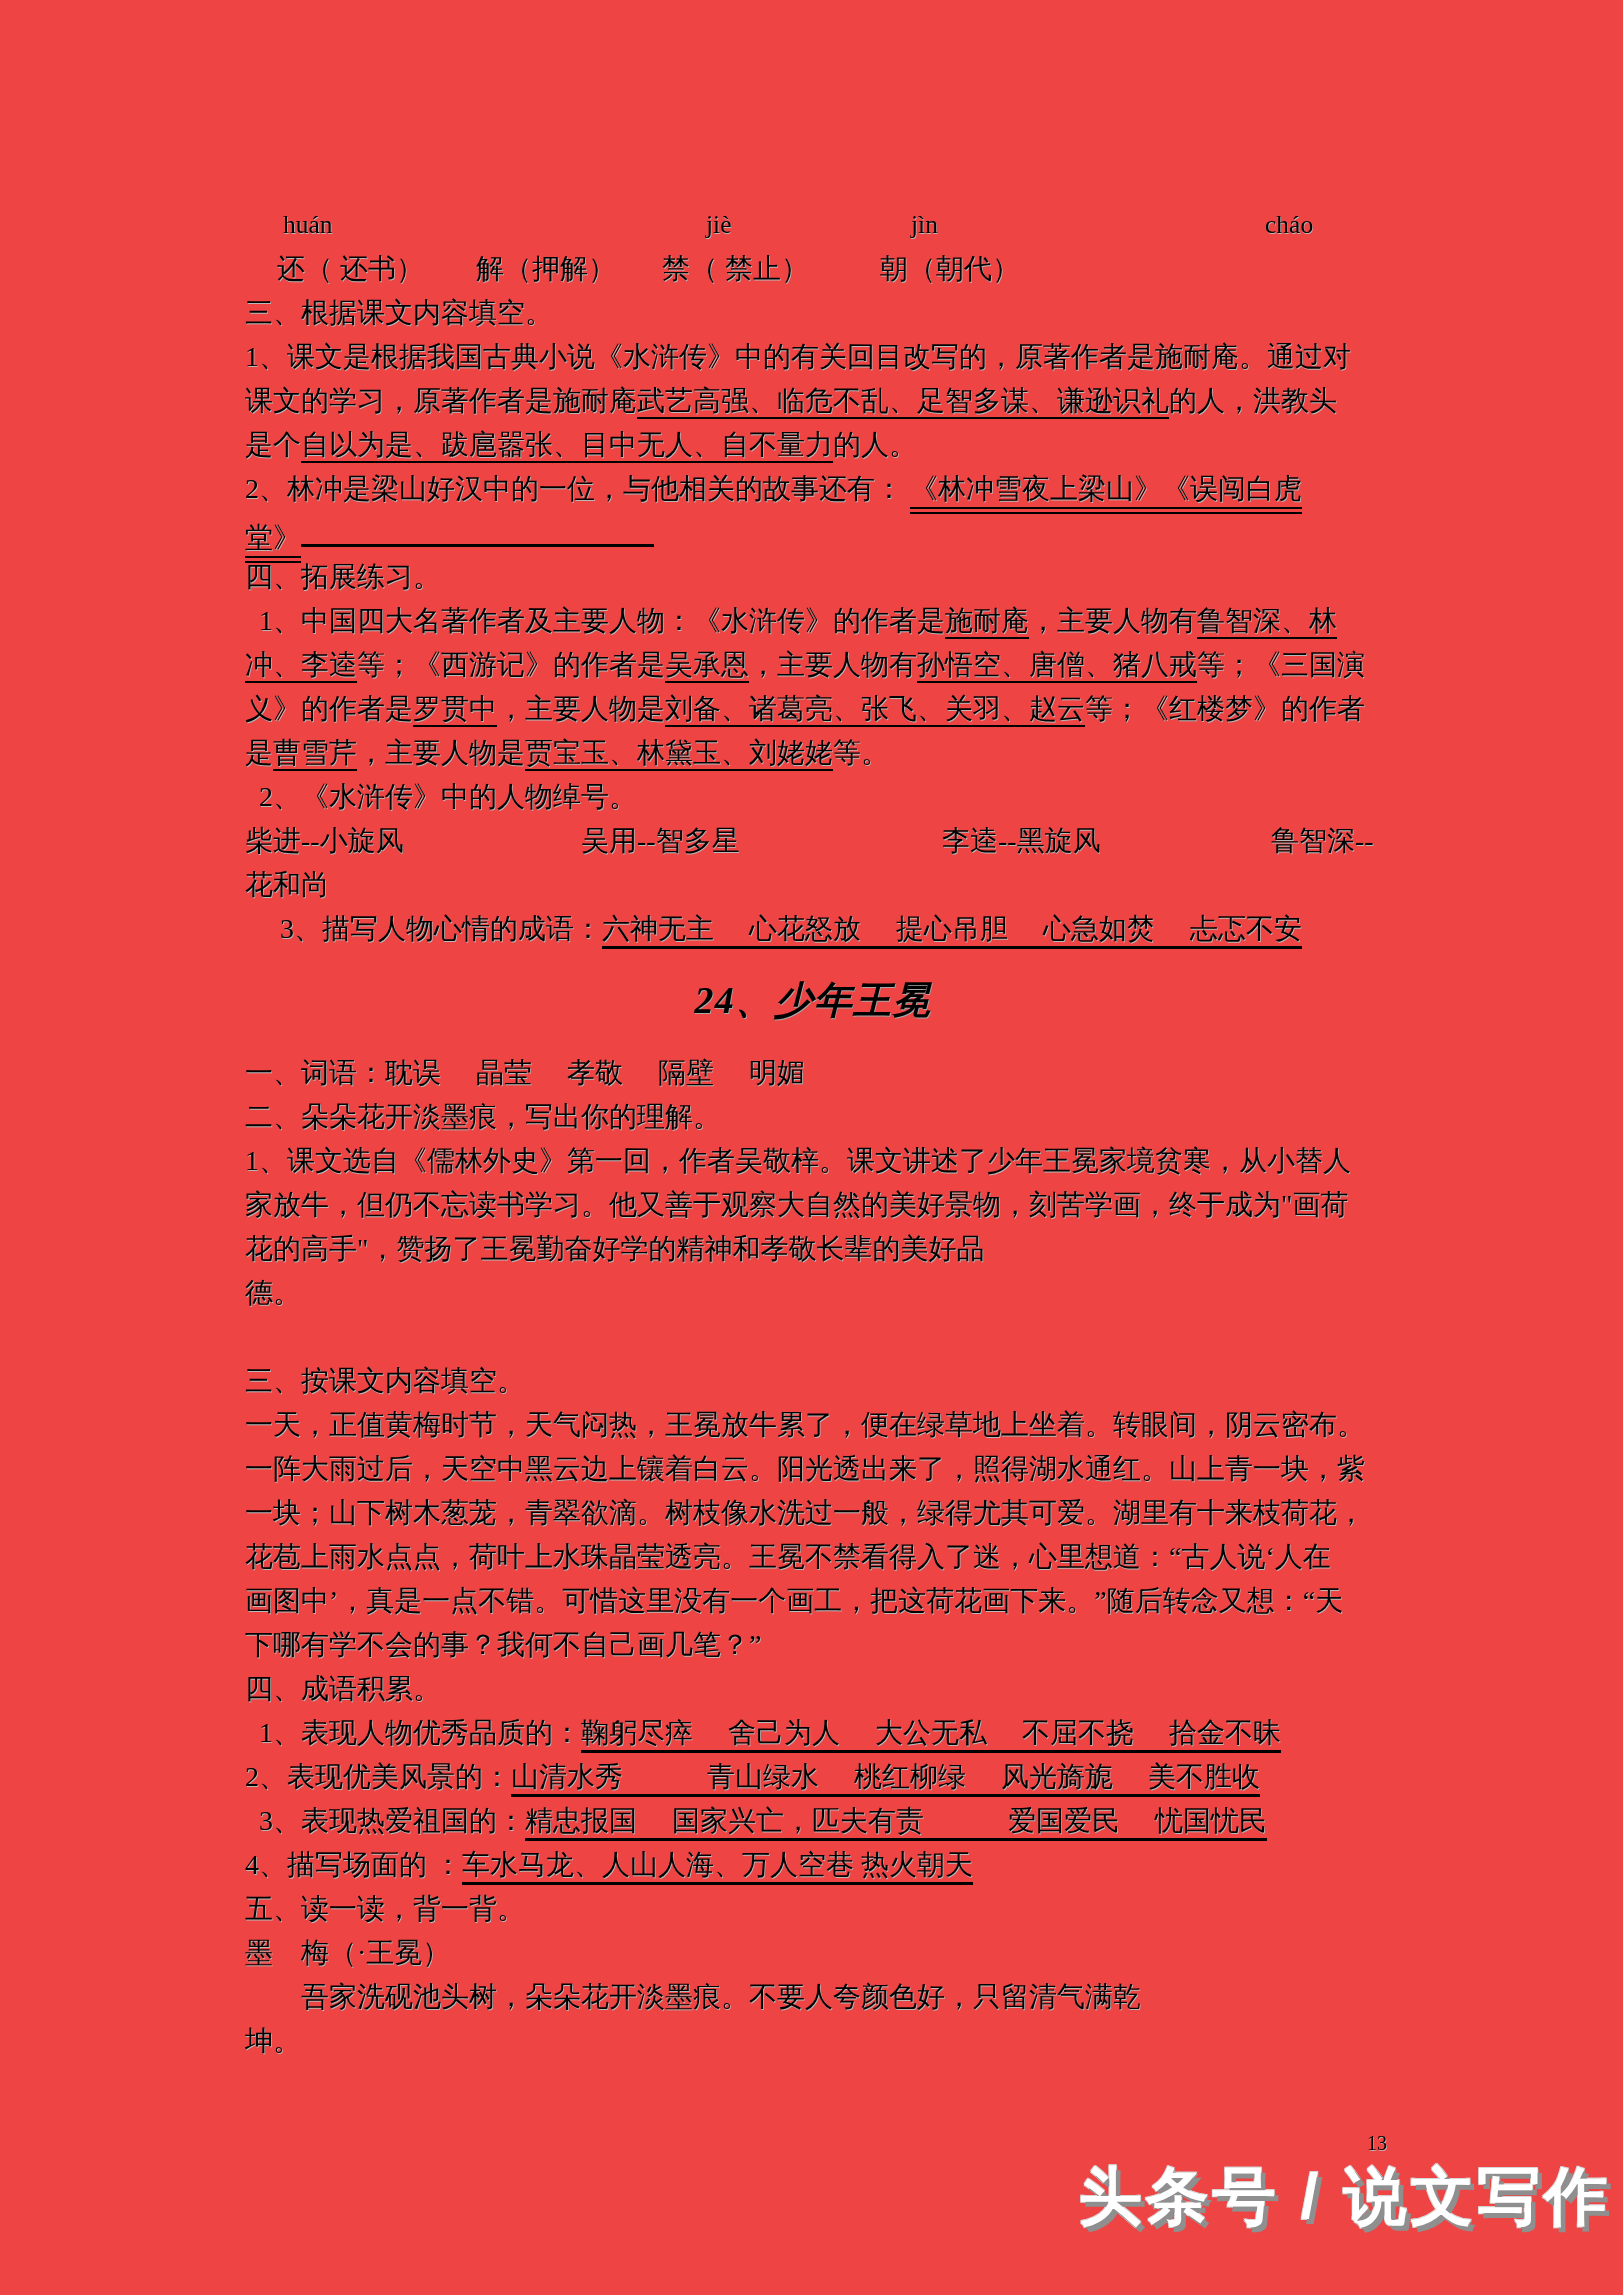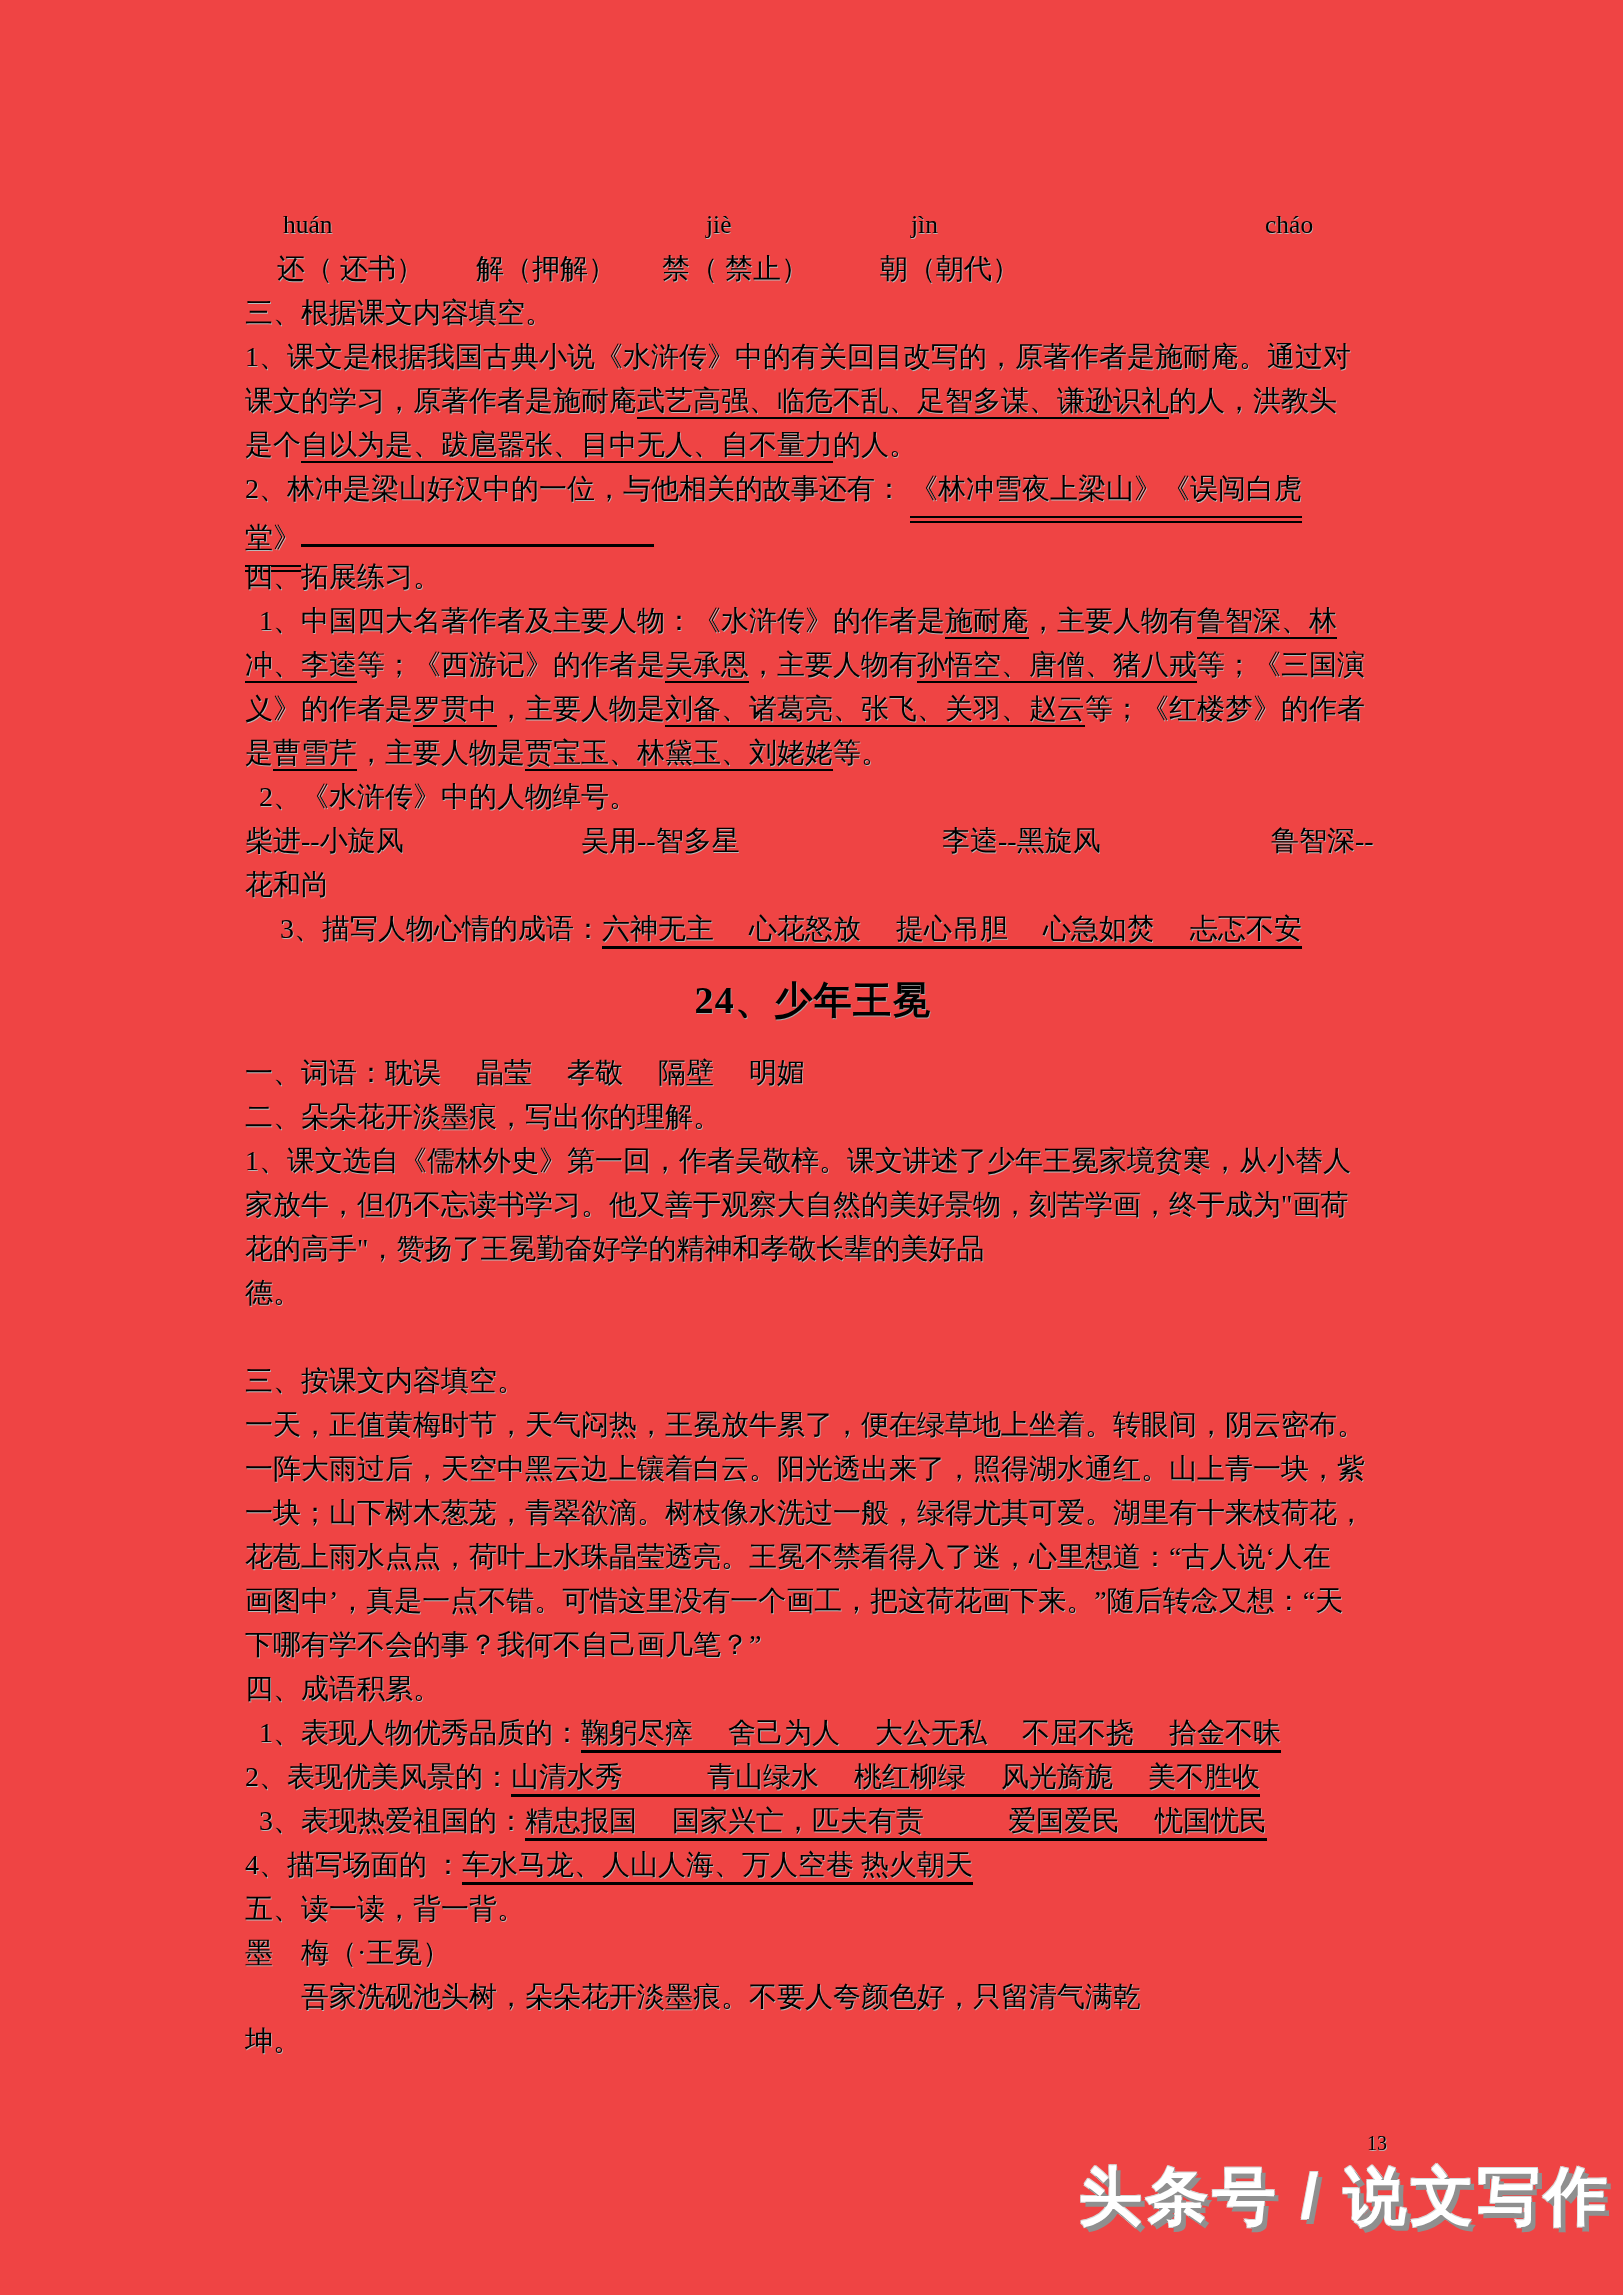--- a/index.html
+++ b/index.html
@@ -23,36 +23,37 @@
     line-height:44px;
     height:44px;
     white-space:pre;
     text-shadow:0.7px 0.7px 0 #b9b9b9;
   }
   .line.tabs .tab { position:absolute; top:0; }
   .line.pinyin { font-size:25.5px; }
   .line.blankline { height:44px; }
   .u   { border-bottom:2.6px solid #000; padding-bottom:0.7px; }
   .ans { border-bottom:3.9px solid #000; padding-bottom:2px; }
-  .du  { border-bottom:7.2px double #000; padding-bottom:12px; }
+  .du  { border-bottom:7.2px double #000; padding-bottom:3px; }
   .blank {
     display:inline-block;
     border-bottom:3.9px solid #000;
     height:33px;
     vertical-align:baseline;
   }
   .line.title {
     height:auto;
     font-size:38px;
     font-weight:bold;
     line-height:50px;
     text-align:center;
     margin:23.6px 0 26px 0;
     letter-spacing:1.3px;
     text-shadow:0.7px 1.3px 0 #a8a8a8;
+    font-style:italic;
   }
   .page-number {
     position:absolute;
     top:2127px; right:236px;
     font-size:20px;
     line-height:33px;
     text-shadow:0.7px 0.7px 0 #b9b9b9;
   }
   .watermark {
     position:absolute;

